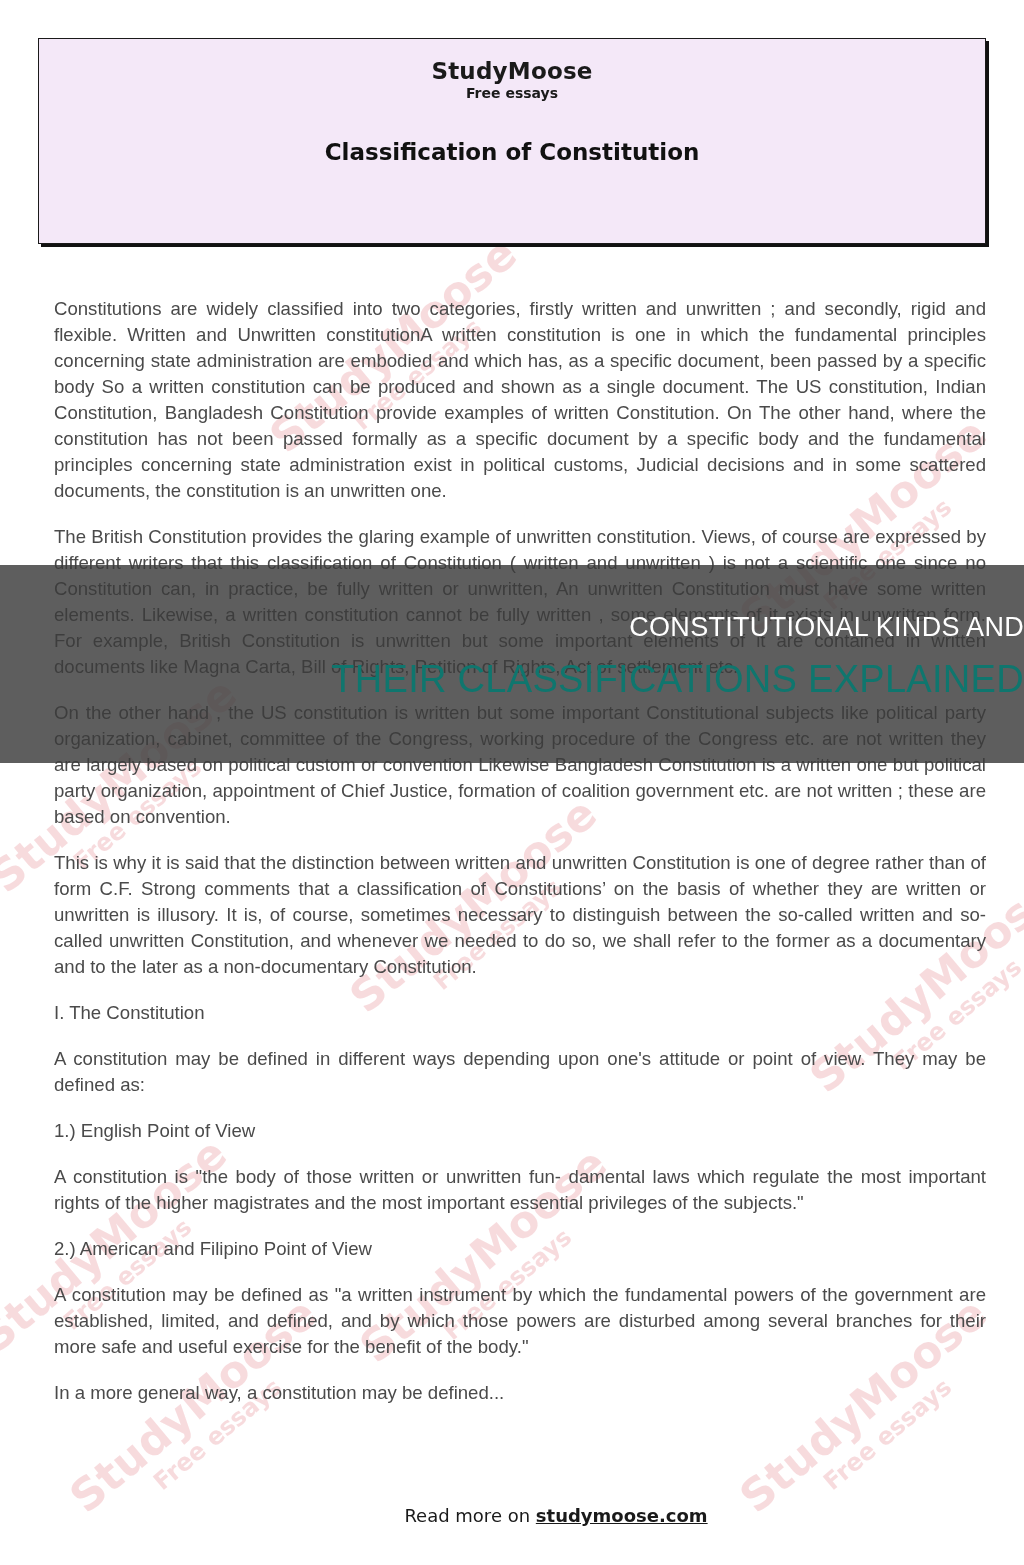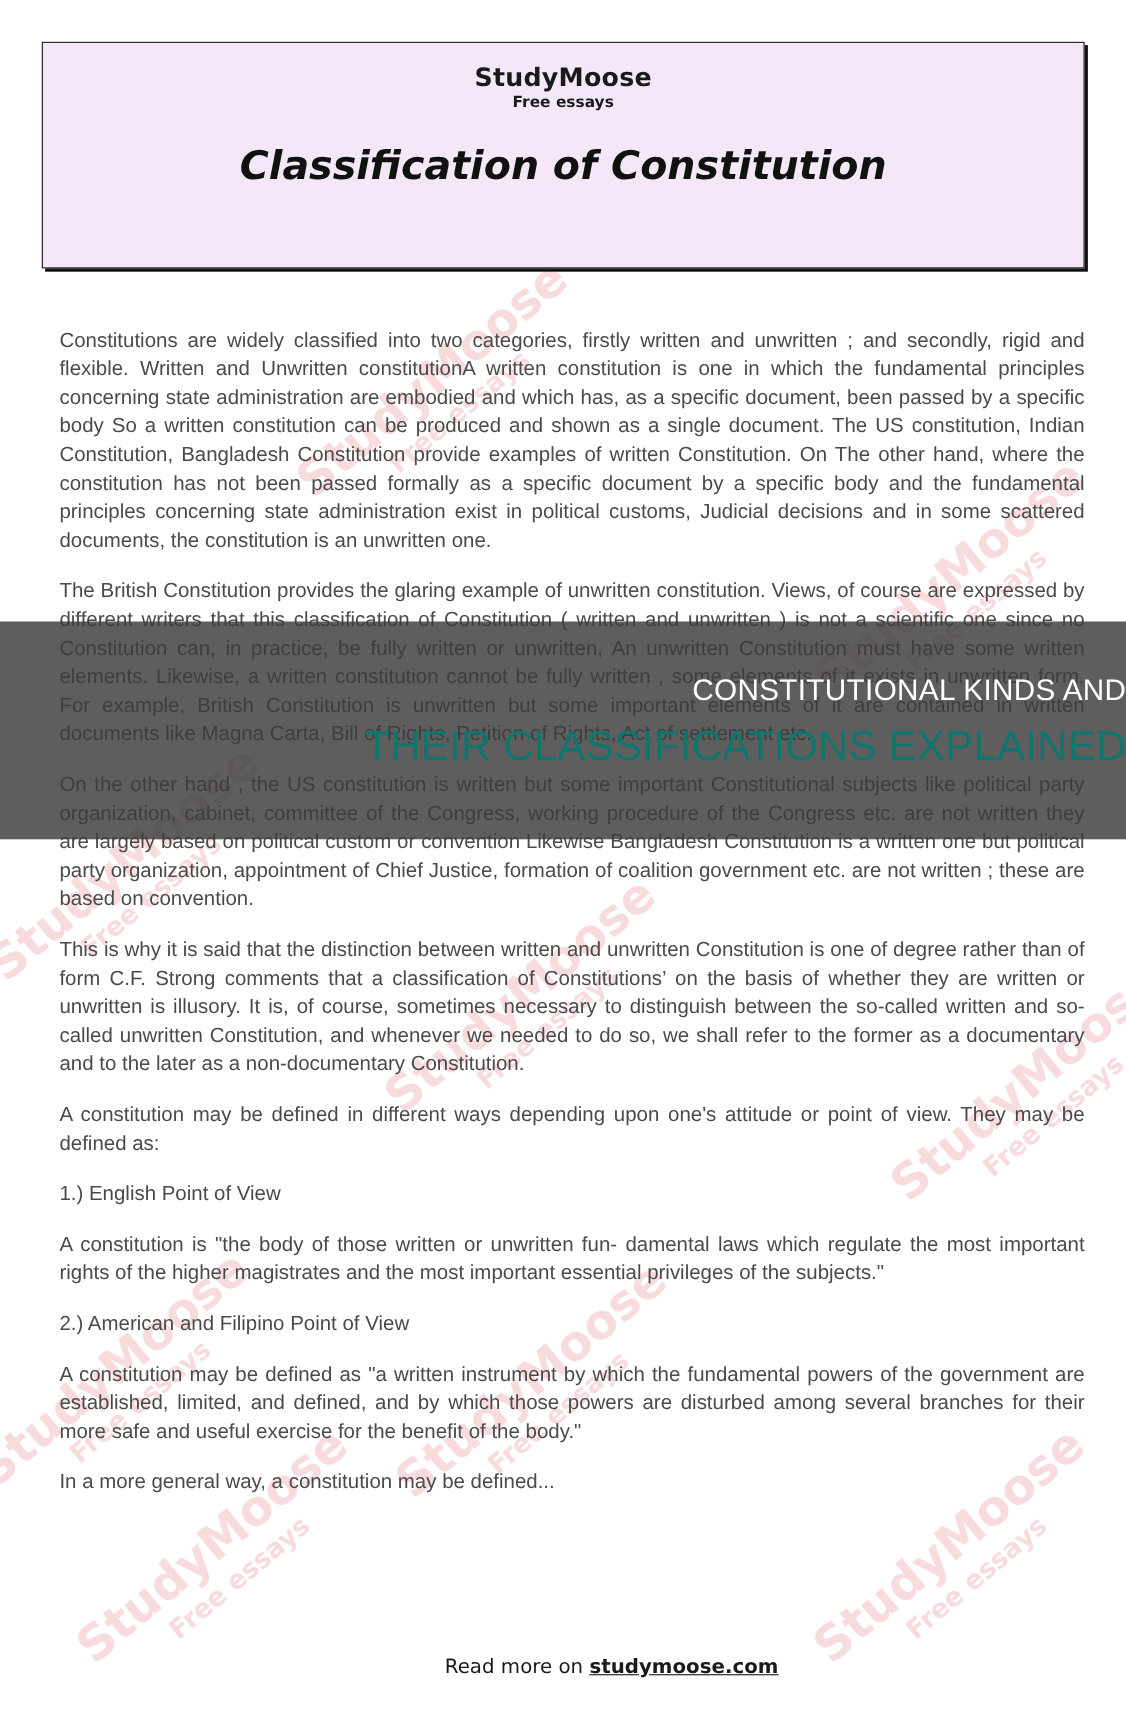--- a/index.html
+++ b/index.html
@@ -64,24 +64,23 @@
       font-family: "DejaVu Sans", sans-serif;
       font-weight: bold;
       font-size: 14px;
       color: #1a1a1a;
       line-height: 18px;
     }
     .doc-title {
       margin-top: 32px;
       font-family: "DejaVu Sans", sans-serif;
       font-weight: bold;
-      font-size: 36px;
+      font-size: 23px;
       color: #111111;
       line-height: 36px;
-      font-style: italic;
     }
     .doc-meta {
       margin-top: 22px;
       font-family: "DejaVu Sans", sans-serif;
       font-size: 18px;
       color: #2a2a2a;
       line-height: 22px;
     }
 
     
@@ -203,20 +202,21 @@
   <div class="brand">StudyMoose</div>
   <div class="brand-sub">Free essays</div>
   <div class="doc-title">Classification of Constitution</div>
 </div>
 
 <div class="content">
   <p>Constitutions are widely classified into two categories, firstly written and unwritten ; and secondly, rigid and flexible. Written and Unwritten constitutionA written constitution is one in which the fundamental principles concerning state administration are embodied and which has, as a specific document, been passed by a specific body So a written constitution can be produced and shown as a single document. The US constitution, Indian Constitution, Bangladesh Constitution provide examples of written Constitution. On The other hand, where the constitution has not been passed formally as a specific document by a specific body and the fundamental principles concerning state administration exist in political customs, Judicial decisions and in some scattered documents, the constitution is an unwritten one.</p>
   <p>The British Constitution provides the glaring example of unwritten constitution. Views, of course are expressed by different writers that this classification of Constitution ( written and unwritten ) is not a scientific one since no Constitution can, in practice, be fully written or unwritten, An unwritten Constitution must have some written elements. Likewise, a written constitution cannot be fully written , some elements of it exists in unwritten form. For example, British Constitution is unwritten but some important elements of it are contained in written documents like Magna Carta, Bill of Rights, Petition of Rights, Act of settlement etc.</p>
   <p>On the other hand , the US constitution is written but some important Constitutional subjects like political party organization, cabinet, committee of the Congress, working procedure of the Congress etc. are not written they are largely based on political custom or convention Likewise Bangladesh Constitution is a written one but political party organization, appointment of Chief Justice, formation of coalition government etc. are not written ; these are based on convention.</p>
   <p>This is why it is said that the distinction between written and unwritten Constitution is one of degree rather than of form C.F. Strong comments that a classification of Constitutions’ on the basis of whether they are written or unwritten is illusory. It is, of course, sometimes necessary to distinguish between the so-called written and so-called unwritten Constitution, and whenever we needed to do so, we shall refer to the former as a documentary and to the later as a non-documentary Constitution.</p>
+  <p class="plain">I. The Constitution</p>
   <p>A constitution may be defined in different ways depending upon one's attitude or point of view. They may be defined as:</p>
   <p class="plain">1.) English Point of View</p>
   <p>A constitution is "the body of those written or unwritten fun- damental laws which regulate the most important rights of the higher magistrates and the most important essential privileges of the subjects."</p>
   <p class="plain">2.) American and Filipino Point of View</p>
   <p>A constitution may be defined as "a written instrument by which the fundamental powers of the government are established, limited, and defined, and by which those powers are disturbed among several branches for their more safe and useful exercise for the benefit of the body."</p>
   <p class="plain">In a more general way, a constitution may be defined...</p>
 </div>
 
 <div class="banner">
   <div class="banner-line1">CONSTITUTIONAL KINDS AND</div>

